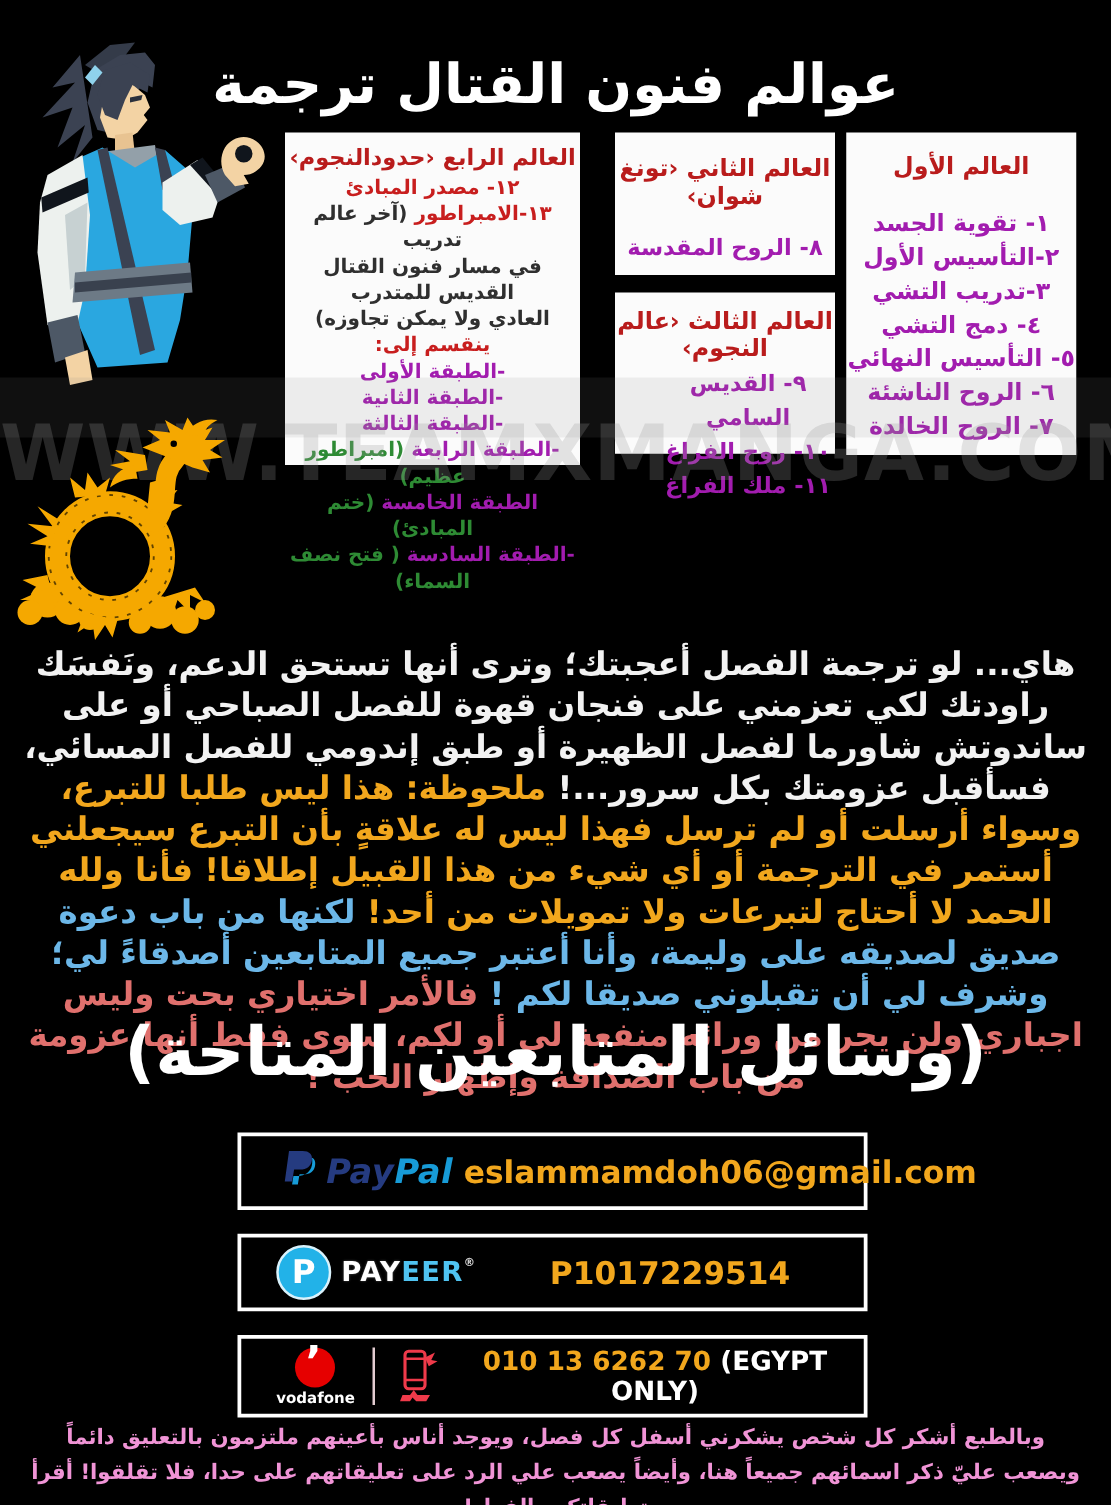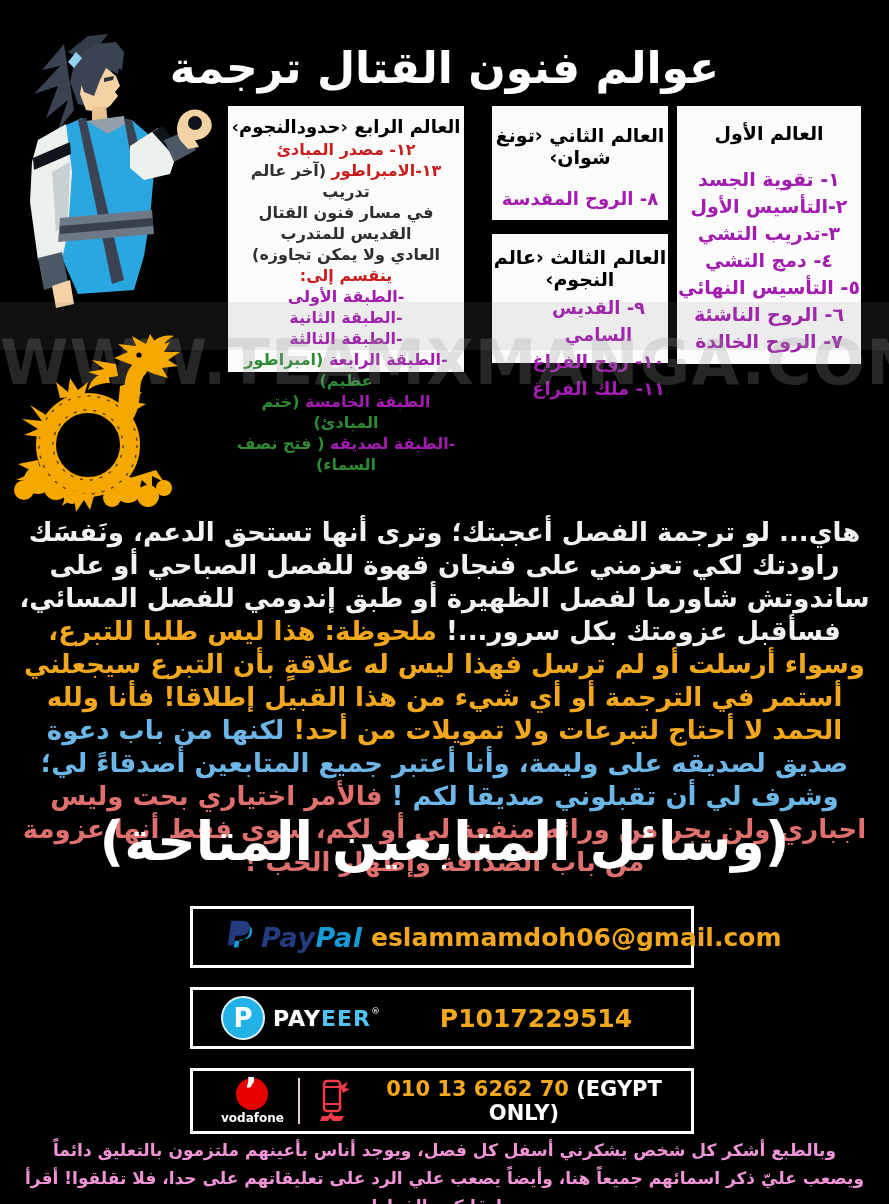--- a/index.html
+++ b/index.html
@@ -3,21 +3,21 @@
 <meta charset="utf-8">
 <style>
   html,body{margin:0;padding:0;background:#000;}
   #page{position:relative;width:889px;height:1204px;background:#000;overflow:hidden;
         font-family:"DejaVu Sans",sans-serif;}
   
   .main-title{position:absolute;top:42px;left:0;width:100%;text-align:center;
     color:#fff;font-size:44px;font-weight:bold;direction:rtl;letter-spacing:1px;z-index:7;}
   
   .wbox{position:absolute;background:#fbfbfb;z-index:2;text-align:center;direction:rtl;box-sizing:border-box;}
-  .w-title{color:#000000;font-size:19px;font-weight:bold;}
+  .w-title{color:#b91c1c;font-size:19px;font-weight:bold;}
   .w-line{font-weight:bold;}
   #box1{left:677px;top:106px;width:184px;height:258px;padding-top:16px;}
   #box1 .w-items{margin-top:22px;}
   #box1 .w-line{font-size:19px;line-height:27px;}
   #box2{left:492px;top:106px;width:176px;height:114px;padding-top:18px;}
   #box2 .w-items{margin-top:18px;}
   #box2 .w-line{font-size:18px;line-height:26px;}
   #box3{left:492px;top:234px;width:176px;height:129px;padding-top:12px;}
   #box3 .w-items{margin-top:4px;padding-left:37px;}
   #box3 .w-line{font-size:18px;line-height:27px;}
@@ -132,21 +132,21 @@
     <div class="w-items">
         <div class="w-line"><span class="c-red">١٢- مصدر المبادئ</span></div>
         <div class="w-line"><span class="c-red">١٣-الامبراطور </span><span class="c-dark">(آخر عالم تدريب</span></div>
         <div class="w-line"><span class="c-dark">في مسار فنون القتال القديس للمتدرب</span></div>
         <div class="w-line"><span class="c-dark">العادي ولا يمكن تجاوزه) </span><span class="c-red">ينقسم إلى:</span></div>
         <div class="w-line"><span class="c-blue">-الطبقة الأولى</span></div>
         <div class="w-line"><span class="c-blue">-الطبقة الثانية</span></div>
         <div class="w-line"><span class="c-blue">-الطبقة الثالثة</span></div>
         <div class="w-line"><span class="c-blue">-الطبقة الرابعة </span><span class="c-green">(امبراطور عظيم)</span></div>
         <div class="w-line"><span class="c-blue">الطبقة الخامسة </span><span class="c-green">(ختم المبادئ)</span></div>
-        <div class="w-line"><span class="c-blue">-الطبقة لصديقه </span><span class="c-green">( فتح نصف السماء)</span></div>
+        <div class="w-line"><span class="c-blue">-الطبقة السادسة </span><span class="c-green">( فتح نصف السماء)</span></div>
       </div>
   </div>
 
   <div class="wm-band"></div>
   <div class="wm-text">WWW.TEAMXMANGA.COM</div>
 
   <svg class="dragon-svg" viewBox="0 0 186 200">
     <g fill="#f5a800">
       <circle cx="30" cy="160" r="14"></circle>
         <circle cx="48" cy="168" r="12"></circle>

